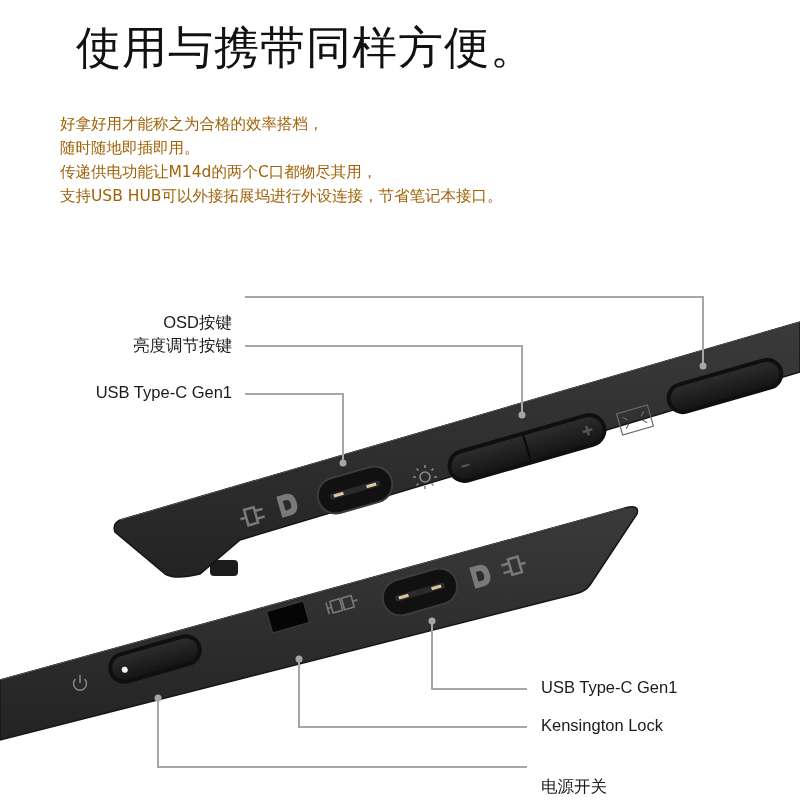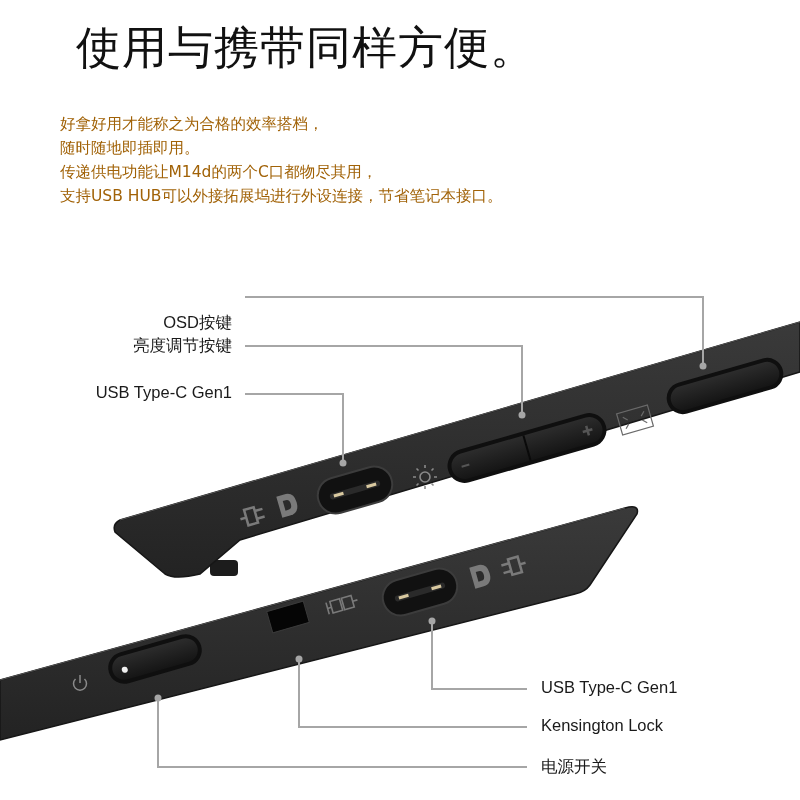--- a/index.html
+++ b/index.html
@@ -157,13 +157,13 @@
     <circle cx="158" cy="698" r="3.5"></circle>
   </g>
 </svg>
 
 <div class="label right" style="right:568px; top:286px;margin-top:26px;">OSD按键</div>
 <div class="label right" style="right:568px; top:335px;margin-left:21px;">亮度调节按键</div>
 <div class="label right" style="right:568px; top:383px;">USB Type-C Gen1</div>
 
 <div class="label" style="left:541px; top:678px;">USB Type-C Gen1</div>
 <div class="label" style="left:541px; top:716px;">Kensington Lock</div>
-<div class="label" style="left:541px; top:756px;">电源开关</div>
+<div class="label" style="left:541px; top:776px;">电源开关</div>
 
 </body></html>

